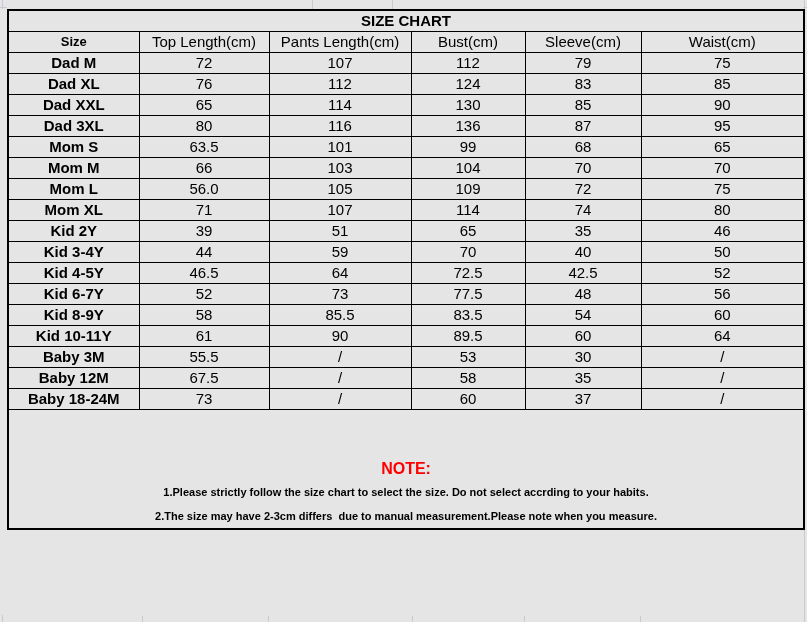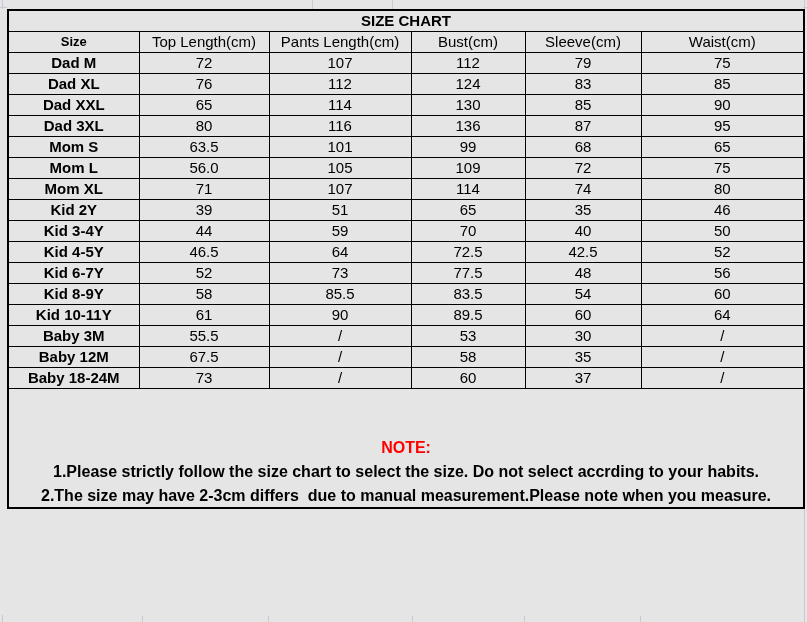--- a/index.html
+++ b/index.html
@@ -71,21 +71,21 @@
     align-items: center;
     justify-content: center;
     gap: 1px;
   }
   .note-heading {
     font-size: 16px;
     font-weight: 700;
     line-height: 22px;
   }
   .note-line {
-    font-size: 16px;
+    font-size: 11px;
     font-weight: 700;
     line-height: 23px;
     white-space: pre;
   }
 </style>
 </head>
 <body>
 
 <div class="sheet">
 
@@ -160,20 +160,28 @@
         </tr>
         <tr>
           <td class="size-cell">Mom S</td>
           <td>63.5</td>
           <td>101</td>
           <td>99</td>
           <td>68</td>
           <td>65</td>
         </tr>
         <tr>
+          <td class="size-cell">Mom M</td>
+          <td>66</td>
+          <td>103</td>
+          <td>104</td>
+          <td>70</td>
+          <td>70</td>
+        </tr>
+        <tr>
           <td class="size-cell">Mom L</td>
           <td>56.0</td>
           <td>105</td>
           <td>109</td>
           <td>72</td>
           <td>75</td>
         </tr>
         <tr>
           <td class="size-cell">Mom XL</td>
           <td>71</td>

